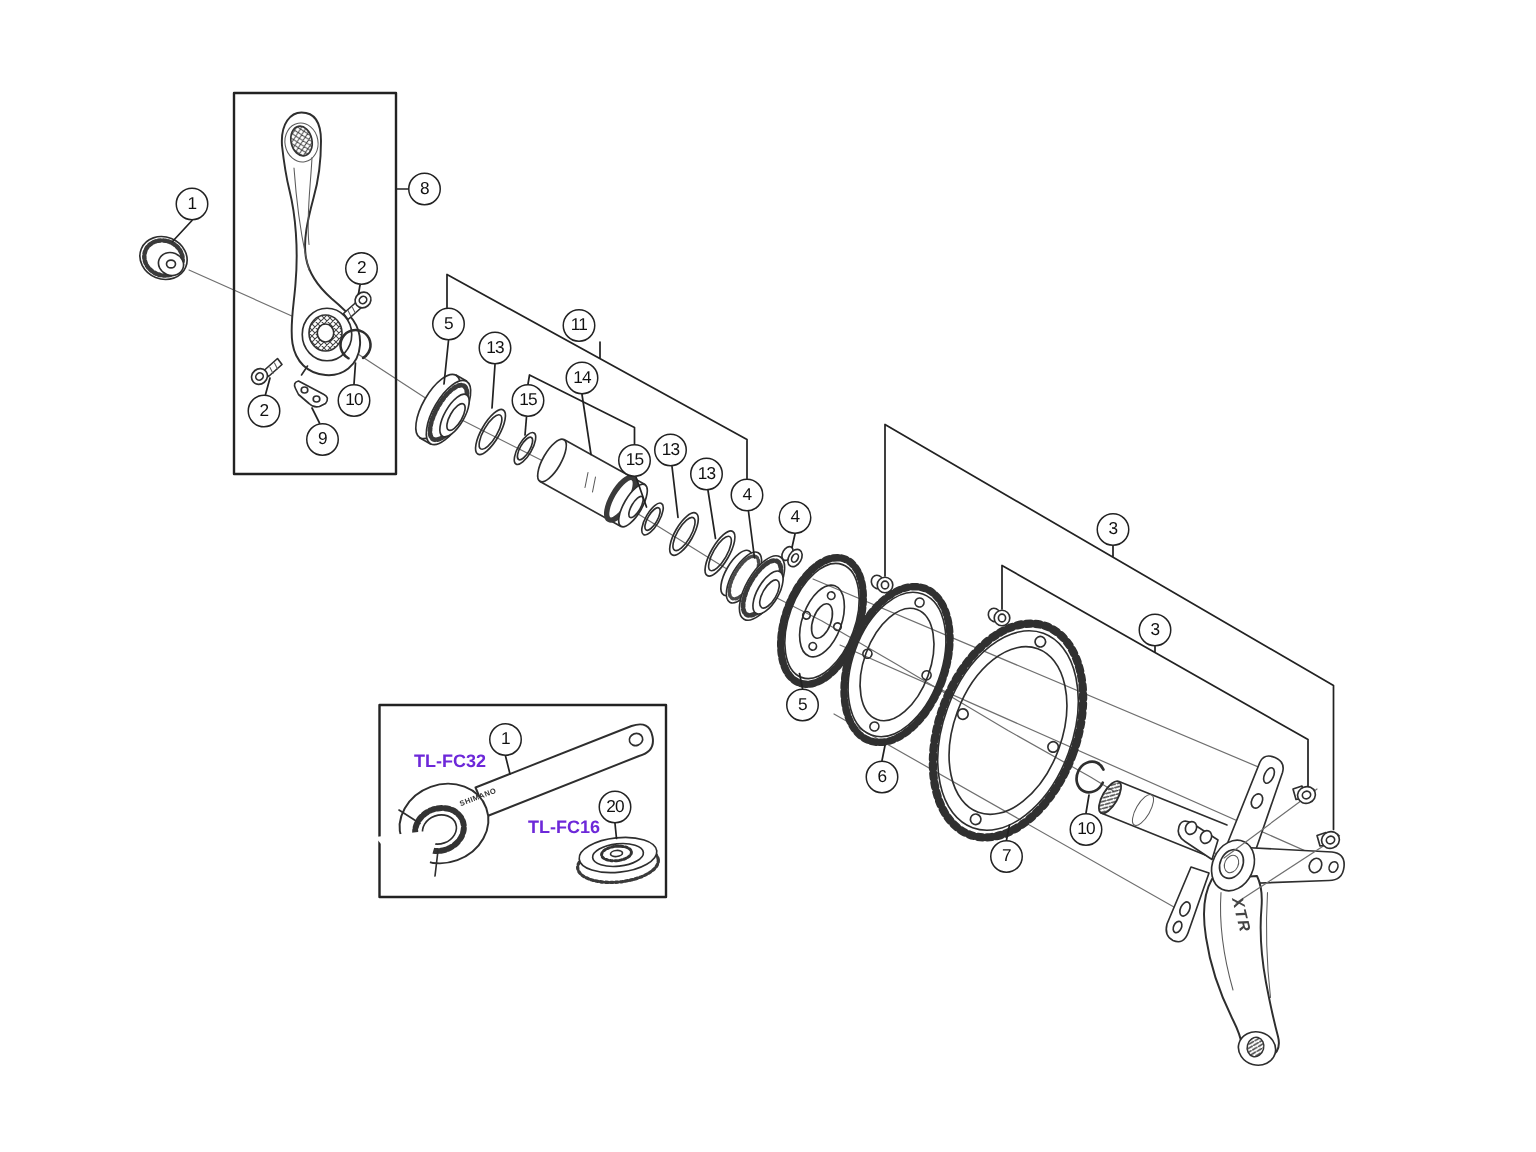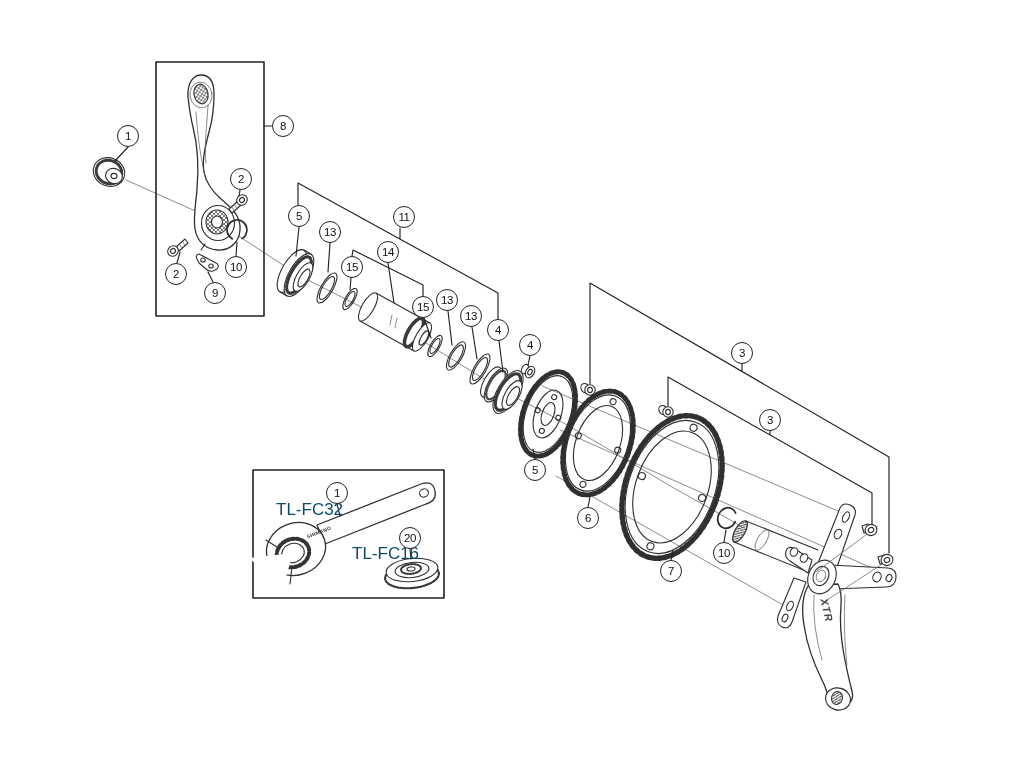--- a/index.html
+++ b/index.html
@@ -10,21 +10,21 @@
   .s  {stroke:#2e2e2e;fill:none;stroke-width:1.1;}
   .sf {stroke:#2e2e2e;fill:#ffffff;stroke-width:1.1;}
   .sf2{stroke:#2e2e2e;fill:#ffffff;stroke-width:1.3;}
   .thin{stroke:#6f6f6f;stroke-width:.8;fill:none;}
   .lead{stroke:#222222;stroke-width:1.15;fill:none;}
   .bx {stroke:#222222;stroke-width:1.6;fill:none;}
   .det{stroke:#5a5a5a;stroke-width:.7;fill:none;}
   .callout{position:absolute;width:22px;height:22px;border:1.4px solid #222;border-radius:50%;
            background:#fff;color:#111;font-size:11.5px;letter-spacing:-.5px;
            display:flex;align-items:center;justify-content:center;box-sizing:border-box;z-index:5;}
-  .tool-label{position:absolute;font-weight:normal;font-size:17px;color:#0c4a6e;z-index:4;}
+  .tool-label{position:absolute;font-weight:bold;font-size:12px;color:#6d28d9;z-index:4;}
   .brand{position:absolute;font-weight:bold;font-size:5px;color:#333;z-index:4;
          transform:rotate(-21deg);letter-spacing:.3px;}
   .cranklogo{position:absolute;font-weight:bold;font-style:italic;font-size:10.5px;color:#444;
          z-index:4;transform:rotate(76deg);transform-origin:left top;letter-spacing:1px;}
 </style>
 </head>
 <body>
 
 <div id="stage">
 
@@ -293,21 +293,21 @@
 <div class="callout" style="left:731px;top:342px">3</div>
 <div class="callout" style="left:759px;top:409px">3</div>
 <div class="callout" style="left:519px;top:334px">4</div>
 <div class="callout" style="left:524px;top:459px">5</div>
 <div class="callout" style="left:577px;top:507px">6</div>
 <div class="callout" style="left:660px;top:560px">7</div>
 <div class="callout" style="left:272px;top:115px">8</div>
 <div class="callout" style="left:204px;top:282px">9</div>
 <div class="callout" style="left:225px;top:256px">10</div>
 <div class="callout" style="left:713px;top:542px">10</div>
-<div class="callout" style="left:393px;top:206px">11</div>
+<div class="callout" style="left:375px;top:206px">11</div>
 <div class="callout" style="left:288px;top:205px">5</div>
 <div class="callout" style="left:319px;top:221px">13</div>
 <div class="callout" style="left:436px;top:289px">13</div>
 <div class="callout" style="left:460px;top:305px">13</div>
 <div class="callout" style="left:377px;top:241px">14</div>
 <div class="callout" style="left:341px;top:256px">15</div>
 <div class="callout" style="left:412px;top:296px">15</div>
 <div class="callout" style="left:487px;top:319px">4</div>
 <div class="callout" style="left:326px;top:482px">1</div>
 <div class="callout" style="left:399px;top:527px">20</div>

